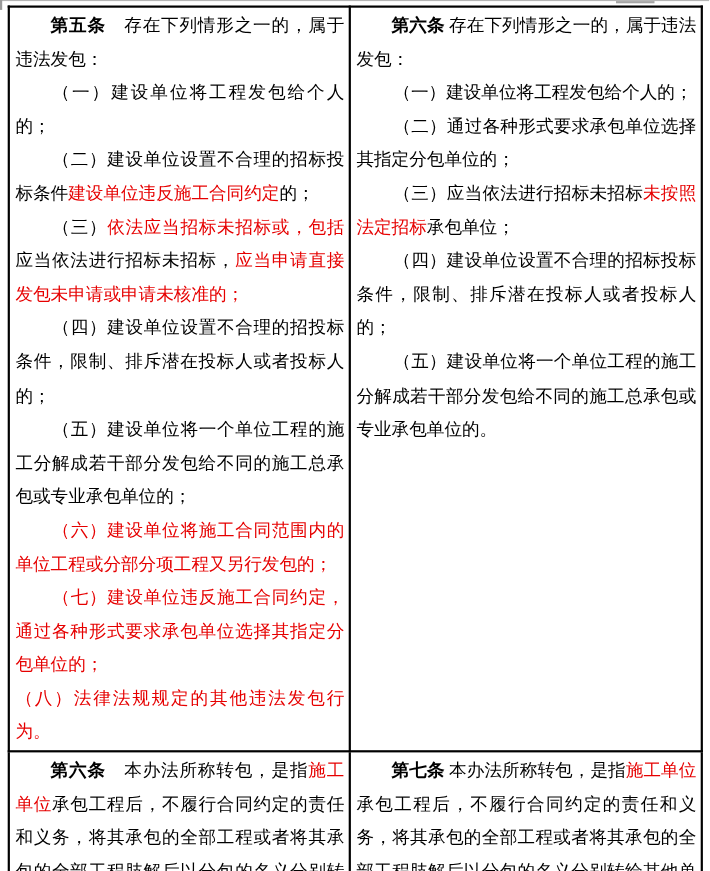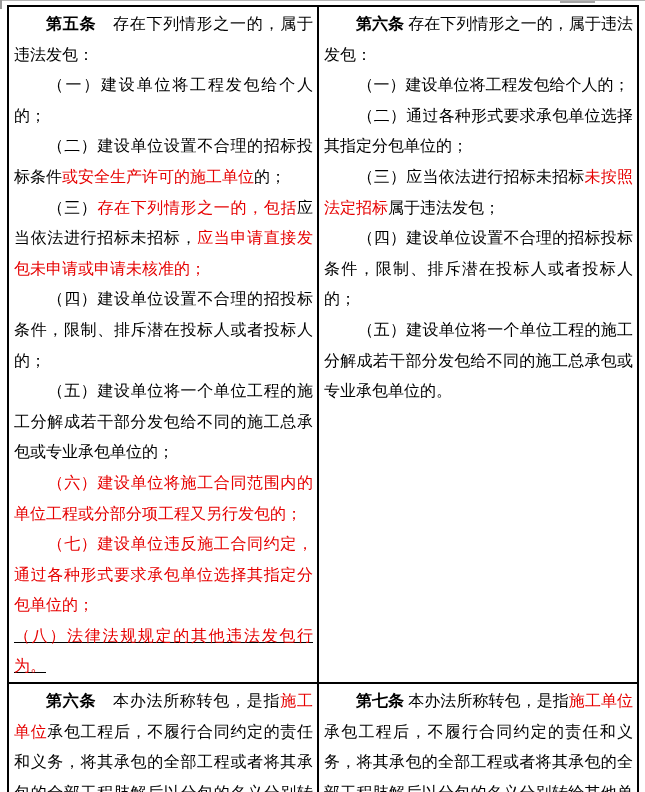--- a/index.html
+++ b/index.html
@@ -29,21 +29,21 @@
 
   p.para {
     margin:0;
     font-size:16px;
     line-height:30.6px;
     text-align:justify;
     color:#000000;
   }
   p.kind-heading { text-indent:2em; }
   p.kind-item    { text-indent:2.1em;font-family:Liberation Serif, serif; }
-  p.kind-flush   { text-indent:0;text-decoration:underline; }
+  p.kind-flush   { text-indent:0; }
 
   .seg-bold { font-weight:bold; }
   .seg-red  { color:var(--red-color,#e60000); }
 </style>
 </head>
 <body>
 
 <div class="page">
   <div class="artifact-top-line"></div>
   <div class="artifact-left-tick"></div>
@@ -52,33 +52,33 @@
   <table class="doc-table">
     <colgroup>
       <col style="width:310px">
       <col style="width:320px">
     </colgroup>
     <tbody>
         <tr class="row-0">
           <td>
             <p class="para kind-heading"><span class="seg seg-bold">第五条</span><span class="seg">　存在下列情形之一的，属于违法发包：</span></p>
             <p class="para kind-item"><span class="seg">（一）建设单位将工程发包给个人的；</span></p>
-            <p class="para kind-item"><span class="seg">（二）建设单位设置不合理的招标投标条件</span><span class="seg seg-red">或安全生产许可的施工单位</span><span class="seg">的；</span></p>
-            <p class="para kind-item"><span class="seg">（三）</span><span class="seg seg-red">存在下列情形之一的，包括</span><span class="seg">应当依法进行招标未招标，</span><span class="seg seg-red">应当申请直接发包未申请或申请未核准的；</span></p>
+            <p class="para kind-item"><span class="seg">（二）建设单位设置不合理的招标投标条件</span><span class="seg seg-red">建设单位违反施工合同约定</span><span class="seg">的；</span></p>
+            <p class="para kind-item"><span class="seg">（三）</span><span class="seg seg-red">依法应当招标未招标或，包括</span><span class="seg">应当依法进行招标未招标，</span><span class="seg seg-red">应当申请直接发包未申请或申请未核准的；</span></p>
             <p class="para kind-item"><span class="seg">（四）建设单位设置不合理的招投标条件，限制、排斥潜在投标人或者投标人的；</span></p>
             <p class="para kind-item"><span class="seg">（五）建设单位将一个单位工程的施工分解成若干部分发包给不同的施工总承包或专业承包单位的；</span></p>
             <p class="para kind-item"><span class="seg seg-red">（六）建设单位将施工合同范围内的单位工程或分部分项工程又另行发包的；</span></p>
             <p class="para kind-item"><span class="seg seg-red">（七）建设单位违反施工合同约定，通过各种形式要求承包单位选择其指定分包单位的；</span></p>
             <p class="para kind-flush"><span class="seg seg-red">（八）法律法规规定的其他违法发包行为。</span></p>
           </td>
           <td>
             <p class="para kind-heading"><span class="seg seg-bold">第六条</span><span class="seg"> 存在下列情形之一的，属于违法发包：</span></p>
             <p class="para kind-item"><span class="seg">（一）建设单位将工程发包给个人的；</span></p>
             <p class="para kind-item"><span class="seg">（二）通过各种形式要求承包单位选择其指定分包单位的；</span></p>
-            <p class="para kind-item"><span class="seg">（三）应当依法进行招标未招标</span><span class="seg seg-red">未按照法定招标</span><span class="seg">属于违法发包；</span></p>
+            <p class="para kind-item"><span class="seg">（三）应当依法进行招标未招标</span><span class="seg seg-red">未按照法定招标</span><span class="seg">承包单位；</span></p>
             <p class="para kind-item"><span class="seg">（四）建设单位设置不合理的招标投标条件，限制、排斥潜在投标人或者投标人的；</span></p>
             <p class="para kind-item"><span class="seg">（五）建设单位将一个单位工程的施工分解成若干部分发包给不同的施工总承包或专业承包单位的。</span></p>
           </td>
         </tr>
         <tr class="row-1">
           <td>
             <p class="para kind-heading"><span class="seg seg-bold">第六条</span><span class="seg">　本办法所称转包，是指</span><span class="seg seg-red">施工单位</span><span class="seg">承包工程后，不履行合同约定的责任和义务，将其承包的全部工程或者将其承包的全部工程肢解后以分包的名义分别转给其他单位或个人施工的行为。</span></p>
           </td>
           <td>
             <p class="para kind-heading"><span class="seg seg-bold">第七条</span><span class="seg"> 本办法所称转包，是指</span><span class="seg seg-red">施工单位</span><span class="seg">承包工程后，不履行合同约定的责任和义务，将其承包的全部工程或者将其承包的全部工程肢解后以分包的名义分别转给其他单位或个人施工的行为。</span></p>

